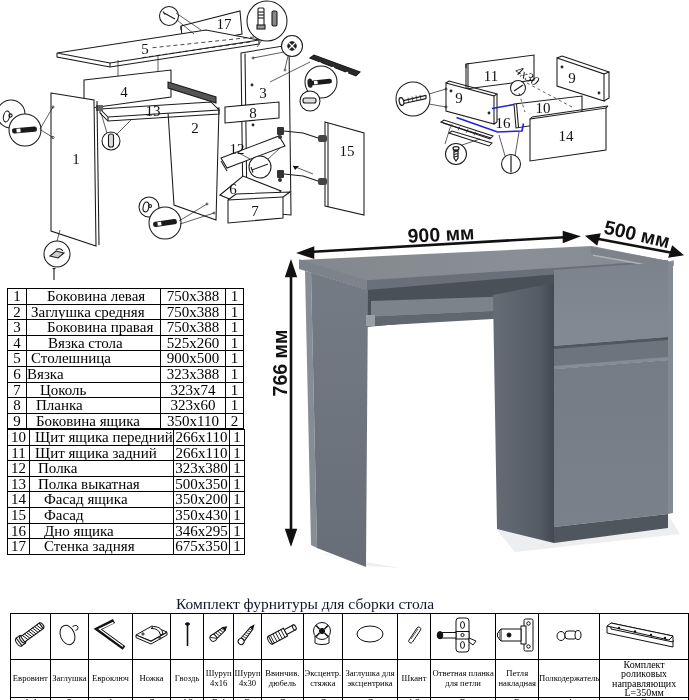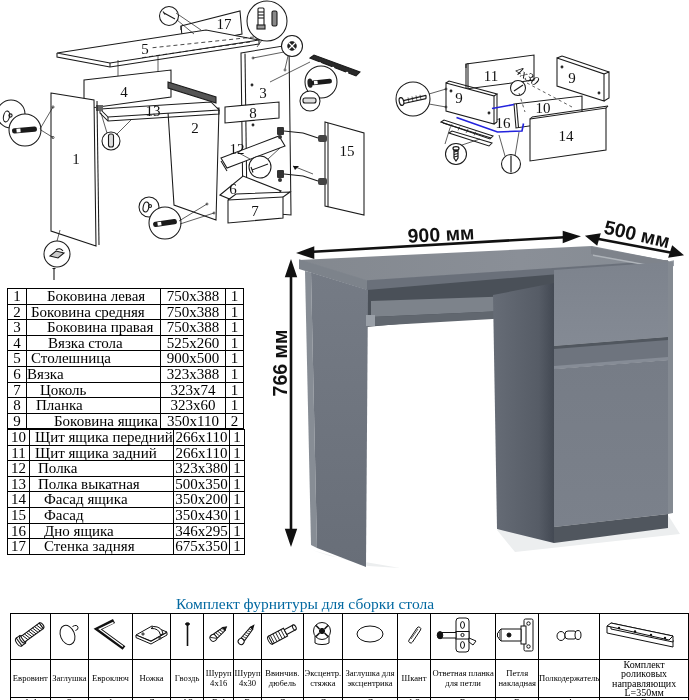--- a/index.html
+++ b/index.html
@@ -11,21 +11,21 @@
 .ptbl td{border:1px solid #000;padding:0;white-space:nowrap;overflow:hidden;
   height:14.6px;line-height:14.6px;}
 .ptbl td.c{text-align:center;}
 #hw{position:absolute;left:10px;top:613px;border-collapse:collapse;table-layout:fixed;
   font-family:"Liberation Serif",serif;color:#000;}
 #hw td{border:1px solid #000;padding:0;text-align:center;vertical-align:middle;overflow:hidden;}
 #hw .nm{font-size:8.6px;line-height:9.3px;height:19px;}
 #hw .ct{font-size:14px;height:13px;line-height:13px;}
 #hw .ic{height:43px;}
 #btitle{position:absolute;left:0;top:595px;width:610px;text-align:center;
-  font-size:15.5px;font-family:"Liberation Serif",serif;color:#0369a1;}
+  font-size:15.5px;font-family:"Liberation Serif",serif;color:#0f172a;}
 </style>
 </head>
 <body>
 <div id="page">
 <svg id="art" width="689" height="700" viewBox="0 0 689 700">
 
 <defs>
 <linearGradient id="gTop" x1="0" y1="0" x2="1" y2="0">
   <stop offset="0" stop-color="#83888f"></stop>
           <stop offset="0.6" stop-color="#8a8f97"></stop>
@@ -381,21 +381,21 @@
       </colgroup>
 <tbody>
         <tr>
           <td class="c">1</td>
           <td style="padding-left:20px">Боковина левая</td>
           <td class="c">750х388</td>
           <td class="c">1</td>
         </tr>
 <tr>
           <td class="c">2</td>
-          <td style="padding-left:4px">Боковина средняя</td>
+          <td style="padding-left:4px">Заглушка средняя</td>
           <td class="c">750х388</td>
           <td class="c">1</td>
         </tr>
 <tr>
           <td class="c">3</td>
           <td style="padding-left:20px">Боковина правая</td>
           <td class="c">750х388</td>
           <td class="c">1</td>
         </tr>
 <tr>
@@ -423,21 +423,21 @@
           <td class="c">1</td>
         </tr>
 <tr>
           <td class="c">8</td>
           <td style="padding-left:9px">Планка</td>
           <td class="c">323х60</td>
           <td class="c">1</td>
         </tr>
 <tr>
           <td class="c">9</td>
-          <td style="padding-left:27px">Боковина ящика</td>
+          <td style="padding-left:9px">Боковина ящика</td>
           <td class="c">350х110</td>
           <td class="c">2</td>
         </tr>
 </tbody>
     </table>
 <table class="ptbl" style="left:7px;top:429px;width:237px;">
 <colgroup>
         <col style="width:22px">
         <col style="width:144px">
         <col style="width:56px">

